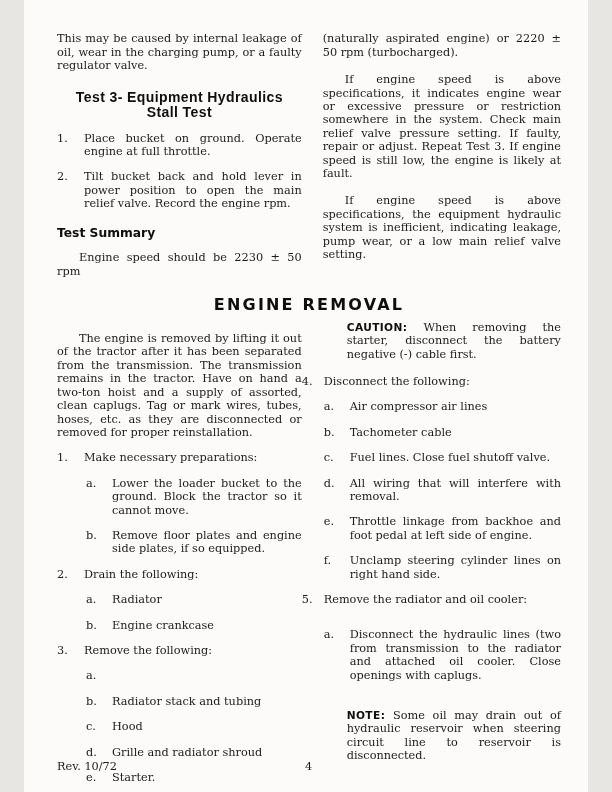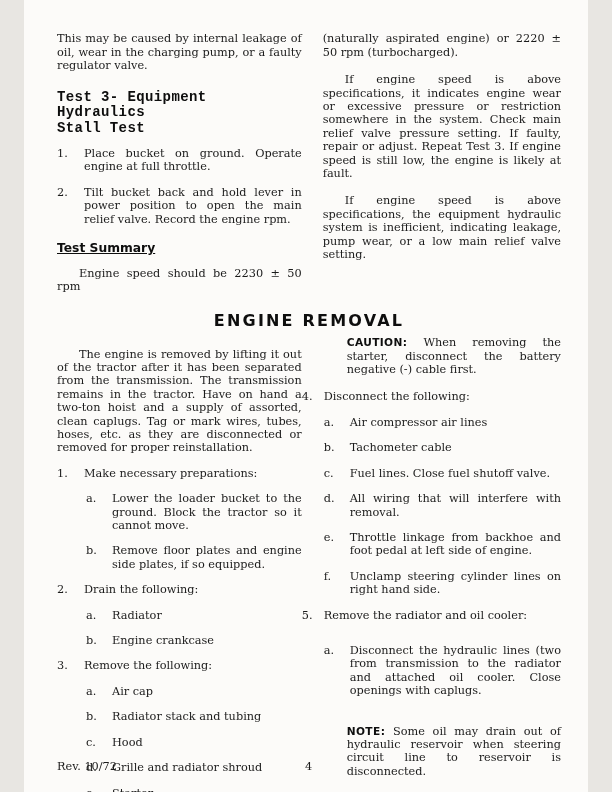--- a/index.html
+++ b/index.html
@@ -19,34 +19,34 @@
   .cols { display:flex; }
   .col1 { width:268px; margin-right:0; }
   .col2 { width:284px; }
   .para { text-align:justify; }
   .para.ind { text-indent:22px; }
   .pad-l { padding-left:21px; }
   .mb-sm { margin-bottom:12px; }
   .mb-md { margin-bottom:14px; }
 
   .sec-head {
-    font-family:Liberation Mono, monospace;
+    font-family:Liberation Sans, sans-serif;
     font-weight:bold;
     font-size:14px; line-height:15.5px;
     letter-spacing:0.4px;
     color:#0e0e0e;
     margin:17px 0 11px 0;
+    text-align:center;
   }
   .sub-head {
     font-family:"DejaVu Sans","Liberation Sans",sans-serif;
     font-weight:bold;
     font-size:12.3px;
     color:#0e0e0e;
     margin:16px 0 11px 0;
-    text-decoration:underline;
   }
   .center-head {
     font-family:"DejaVu Sans","Liberation Sans",sans-serif;
     font-weight:bold;
     font-size:16px;
     letter-spacing:2.2px;
     text-align:center;
     color:#0e0e0e;
     margin:9px 0 9px 0;
   }
@@ -139,21 +139,20 @@
           <span class="letter">b.</span>
           <span class="body">Engine crankcase</span>
         </div>
 
         <div class="item">
           <span class="num">3.</span>
           <span class="body">Remove the following:</span>
         </div>
         <div class="sub">
           <span class="letter">a.</span>
-          <span class="body">Air cap</span>
         </div>
         <div class="sub">
           <span class="letter">b.</span>
           <span class="body">Radiator stack and tubing</span>
         </div>
         <div class="sub">
           <span class="letter">c.</span>
           <span class="body">Hood</span>
         </div>
         <div class="sub">

